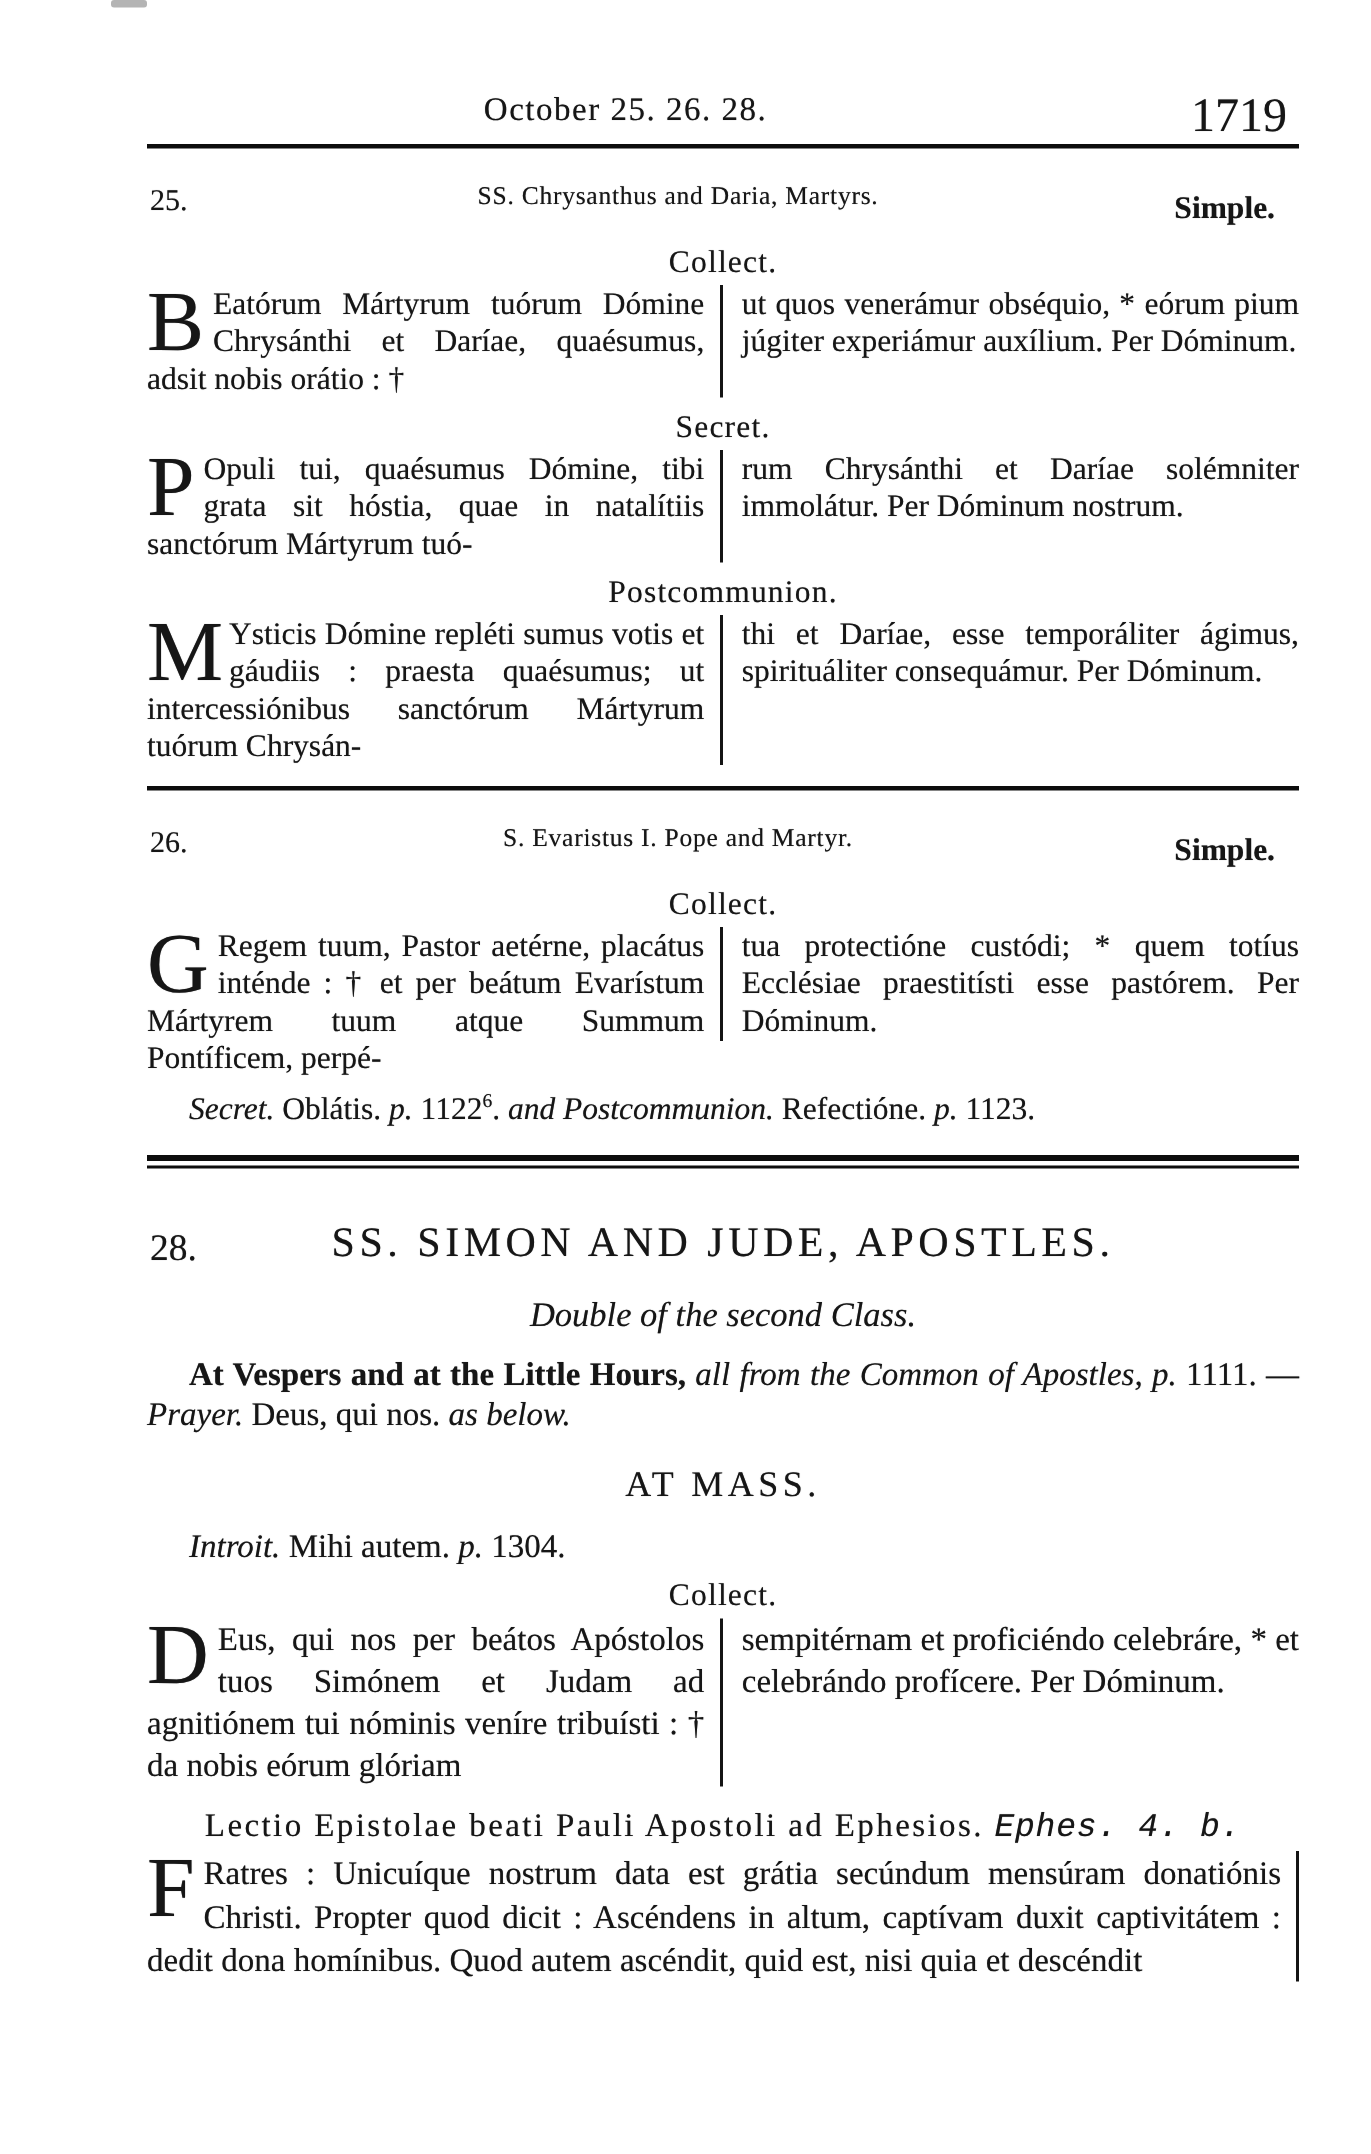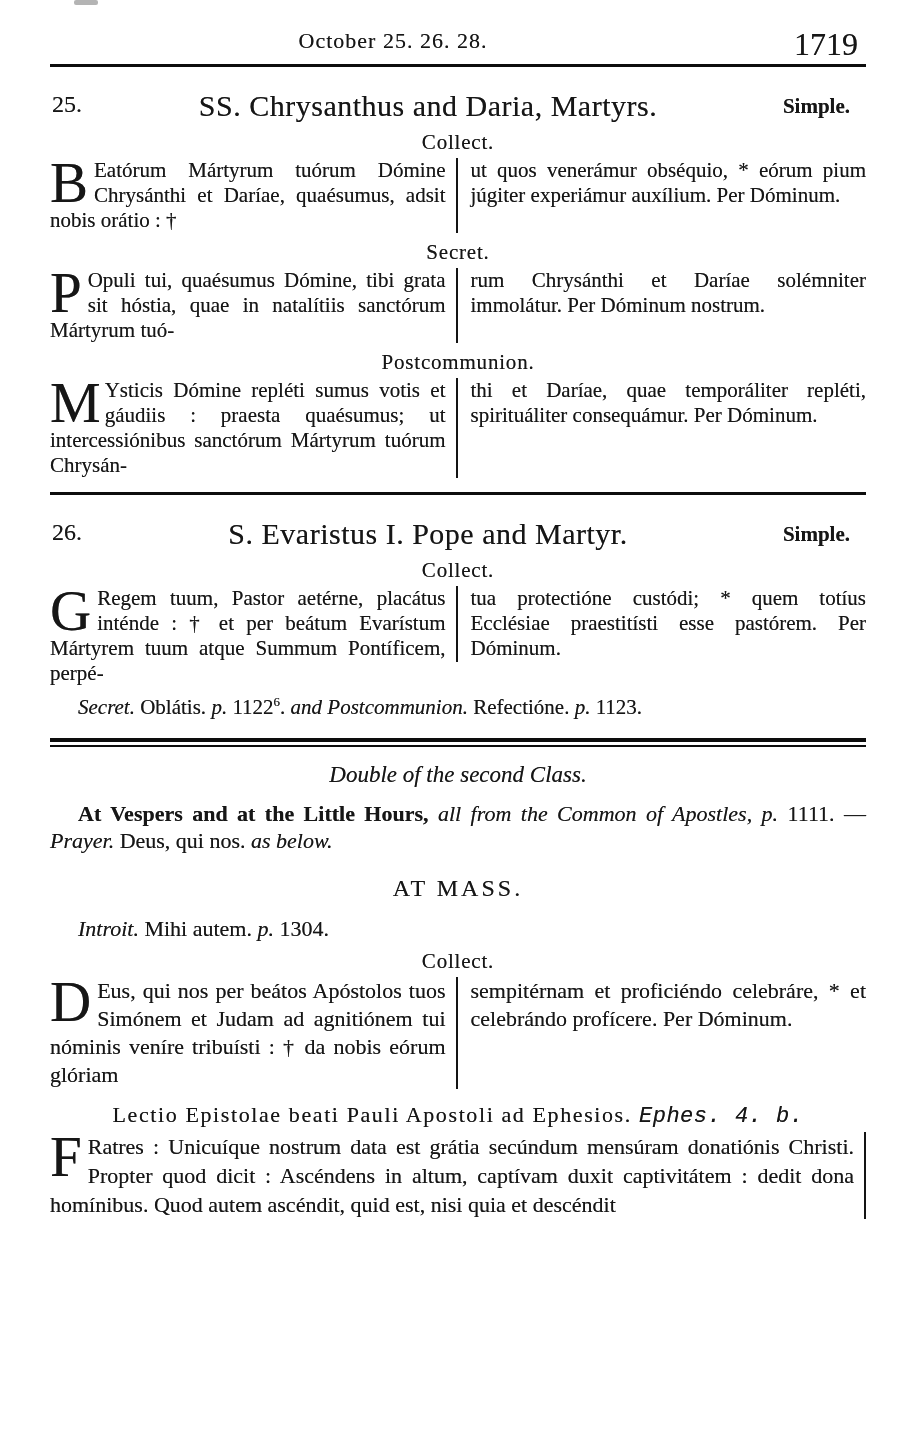--- a/index.html
+++ b/index.html
@@ -5,40 +5,40 @@
   * { margin: 0; padding: 0; box-sizing: border-box; }
   html, body { width: 914px; height: 1436px; }
   body {
     background: #ffffff;
     color: #161616;
     font-family: "Liberation Serif", "DejaVu Serif", serif;
     overflow: hidden;
     position: relative;
     text-shadow: 0 0 0.5px rgba(0,0,0,0.55);
   }
-  .page { padding: 28px 48px 0 50px; }
+  .page { padding: 60px 48px 0 50px; margin-left: 48px; }
 
   .smudge {
     position: absolute; left: 74px; top: 0; width: 24px; height: 5px;
     background: #777; opacity: .55; border-radius: 2px;
   }
 
   
   .hdr { position: relative; height: 28px; }
   .hdr-center {
     position: absolute; left: 0; right: 130px; text-align: center;
     font-size: 22px; letter-spacing: 1px;
   }
   .hdr-page { position: absolute; right: 8px; top: -2px; font-size: 32px; }
   .rule1 { height: 3px; background: #0d0d0d; margin-top: 8px; }
 
   
   .feast-row { position: relative; margin-top: 22px; height: 34px; }
-  .feast-num { position: absolute; left: 2px; top: 2px; font-size: 24px; }
-  .feast-title { text-align: center; font-size: 30px; letter-spacing: .5px; padding-right: 60px; }
+  .feast-num { position: absolute; left: 2px; top: 2px; font-size: 20px; }
+  .feast-title { text-align: center; font-size: 17px; letter-spacing: .5px; padding-right: 60px; }
   .feast-rank { position: absolute; right: 16px; top: 5px; font-size: 21px; font-weight: bold; }
 
   .prayer-head { text-align: center; font-size: 21px; letter-spacing: .8px; margin-top: 7px; }
 
   
   .two-col { display: flex; margin-top: 3px; }
   .col { flex: 1 1 0; text-align: justify; font-size: 21px; line-height: 25px; }
   .col.lft { padding-right: 10px; }
   .col.rgt { padding-left: 13px; }
   .divider { width: 2px; background: #141414; }
@@ -103,21 +103,21 @@
     <div class="two-col">
       <div class="col lft"><span class="dropcap">P</span><span>Opuli tui, quaésumus Dómine, tibi grata sit hóstia, quae in natalítiis sanctórum Mártyrum tuó-</span></div>
       <div class="divider"></div>
       <div class="col rgt">rum Chrysánthi et Daríae solémniter immolátur. Per Dóminum nostrum.</div>
     </div>
 
     <div class="prayer-head">Postcommunion.</div>
     <div class="two-col">
       <div class="col lft"><span class="dropcap wide">M</span><span>Ysticis Dómine repléti sumus votis et gáudiis : praesta quaésumus; ut intercessiónibus sanctórum Mártyrum tuórum Chrysán-</span></div>
       <div class="divider"></div>
-      <div class="col rgt">thi et Daríae, quae temporáliter repléti, spirituáliter consequámur. Per Dóminum.</div>
+      <div class="col rgt">thi et Daríae, esse temporáliter ágimus, spirituáliter consequámur. Per Dóminum.</div>
     </div>
   </section>
 
   <div class="rule-mid"></div>
 
   <section>
     <div class="feast-row">
       <span class="feast-num">26.</span>
       <div class="feast-title">S. Evaristus I. Pope and Martyr.</div>
       <span class="feast-rank">Simple.</span>
@@ -139,20 +139,24 @@
       <span class="it">Postcommunion.</span>
       <span>Refectióne.</span>
       <span class="it">p.</span>
       <span>1123.</span>
     </div>
   </section>
 
   <div class="dbl-rule"></div>
 
   <section class="c28">
+    <div class="big-row">
+      <span class="big-num">28.</span>
+      <div class="big-title">SS. SIMON AND JUDE, APOSTLES.</div>
+    </div>
     <div class="class-line">Double of the second Class.</div>
 
     <div class="vespers">
       <span class="bd">At Vespers and at the Little Hours,</span>
       <span class="it">all from the Common of Apostles,</span>
       <span class="it">p.</span>
       <span>1111. —</span>
       <span class="it">Prayer.</span>
       <span>Deus, qui nos.</span>
       <span class="it">as below.</span>

